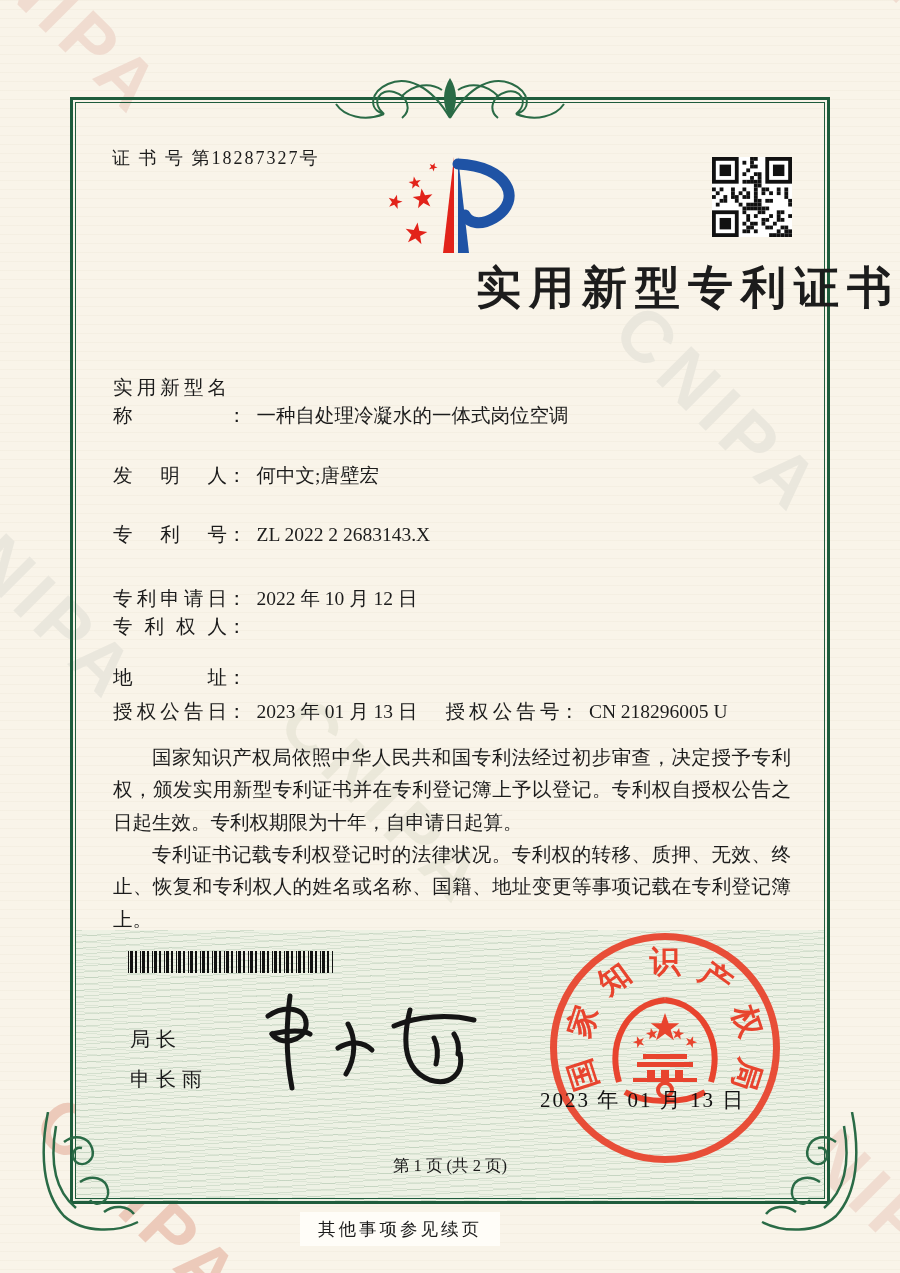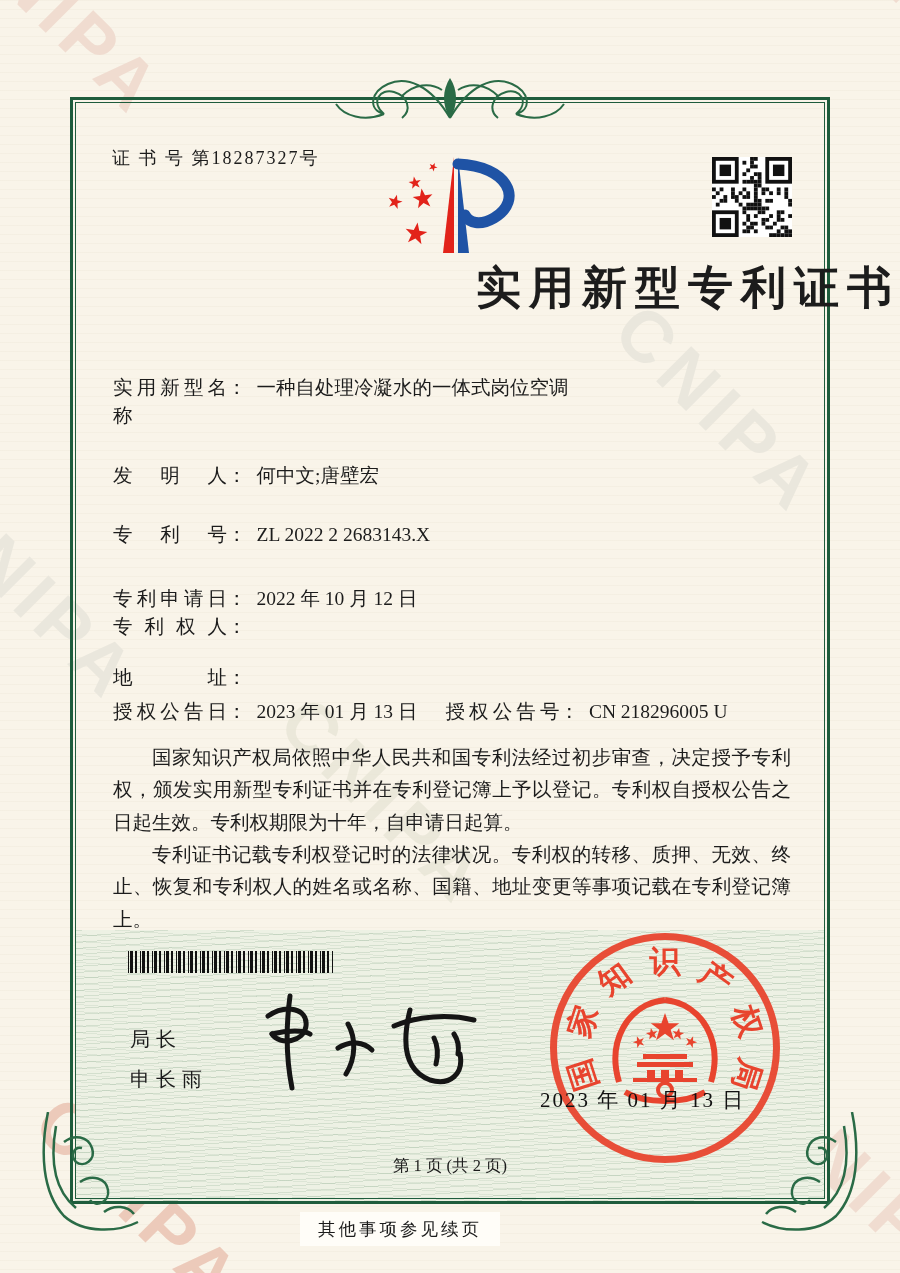--- a/index.html
+++ b/index.html
@@ -57,21 +57,21 @@
     font-size:45px;font-weight:bold;letter-spacing:8px;
   }
   .rows{left:113px;top:374px;width:680px;font-size:19.5px;}
   .row{display:flex;align-items:flex-start;line-height:1.45;}
   .lbl{
     display:inline-block;width:114px;flex:0 0 114px;
     text-align:justify;text-align-last:justify;
   }
   .colon{flex:0 0 auto;}
   .val{margin-left:10px;}
-  .row-name   {margin-bottom:31px;}
+  .row-name   {margin-bottom:31px;align-items:flex-end;}
   .row-inv    {margin-bottom:31px;}
   .row-patno  {margin-bottom:36px;align-items:flex-end;}
   .row-appdate{}
   .row-owner  {margin-bottom:22px;}
   .row-addr   {margin-bottom:6px;}
   .row-addr .val{max-width:552px;}
   .grant-group{display:flex;}
   .grant-group .second{margin-left:28px;display:flex;justify-content:flex-end;}
   .paras{left:113px;top:742px;width:678px;font-size:19.5px;line-height:1.66;text-align:justify;}
   .paras p{text-indent:2em;}

